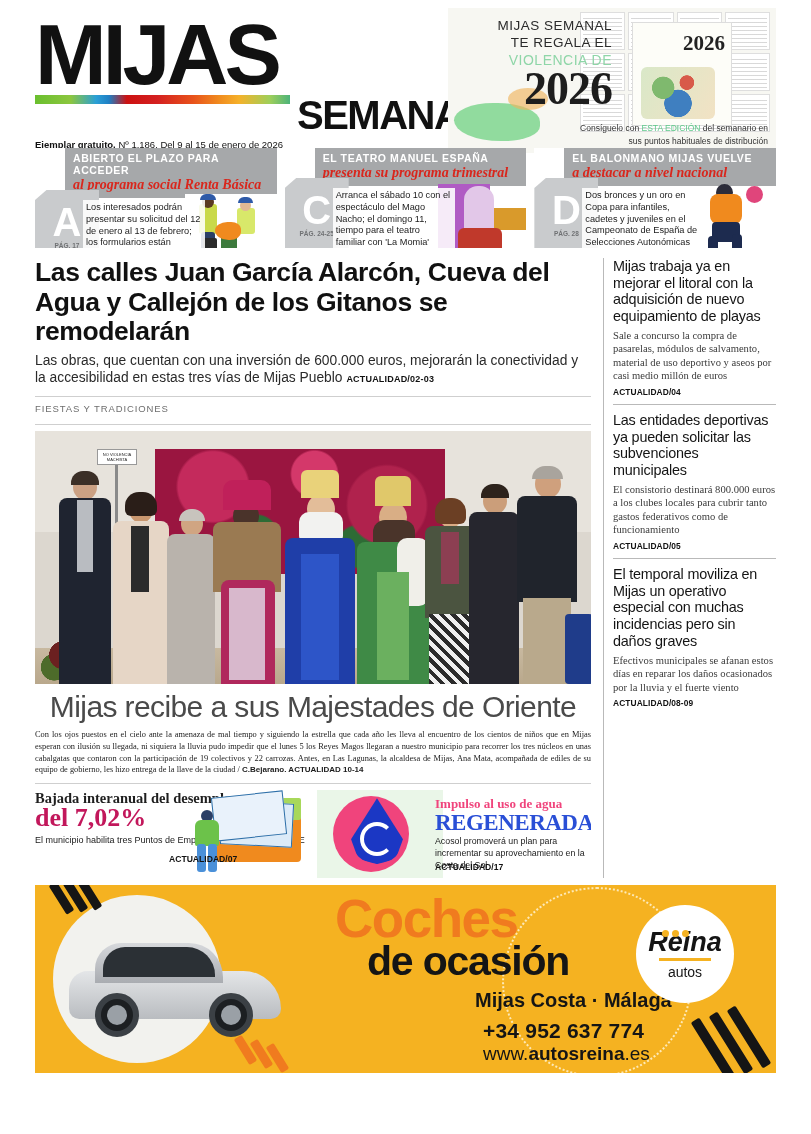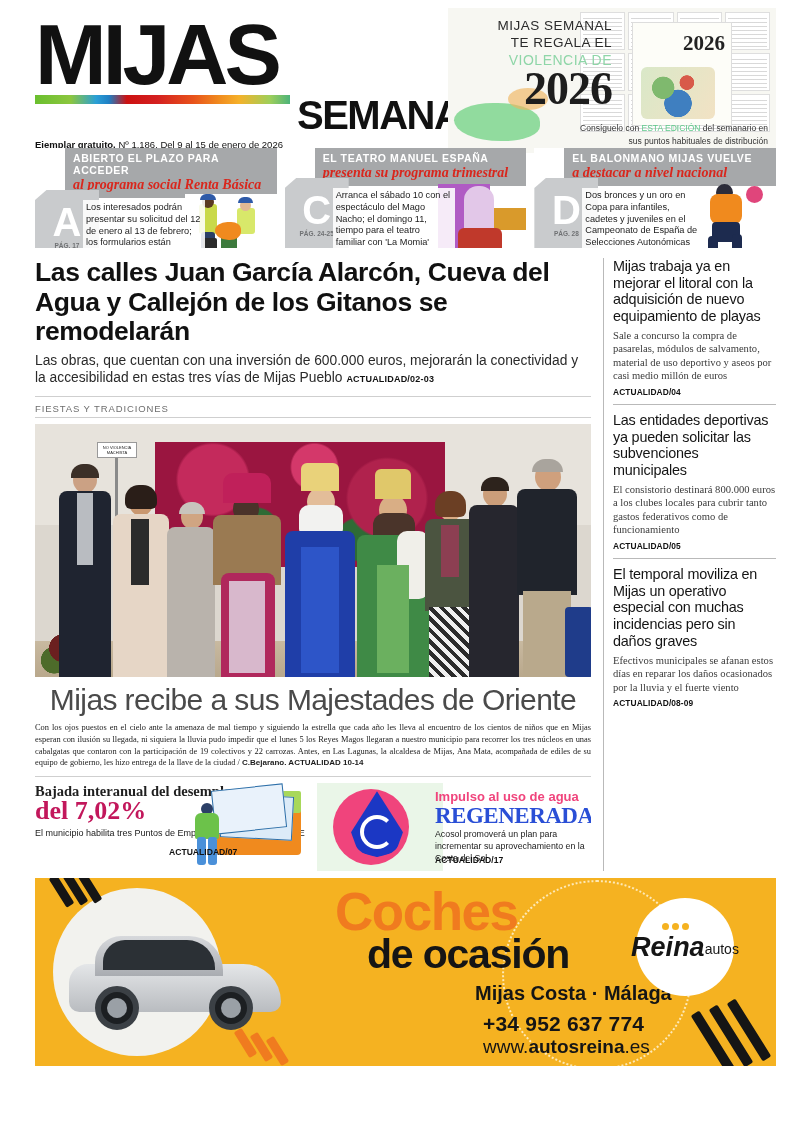--- a/index.html
+++ b/index.html
@@ -108,21 +108,21 @@
   
   .main { display: flex; gap: 12px; margin-top: 10px; }
   .left-col { width: 556px; }
   .right-col { width: 178px; border-left: 1px solid #b9b9b9; padding-left: 9px; }
 
   .kicker { font-size: 9.5px; letter-spacing: .9px; color: #6e6e6e; text-transform: uppercase; padding-bottom: 3px; border-bottom: 1px solid #cfcfcf; margin-bottom: 5px; }
   .lead-hl { font-weight: bold; font-size: 26.5px; line-height: 1.12; color: #111; letter-spacing: -.4px; }
   .lead-sub { font-size: 13.8px; line-height: 1.22; color: #2a2a2a; margin-top: 6px; }
   .sec-tag { font-weight: bold; font-size: 9px; letter-spacing: .2px; color: #111; }
 
-  .kicker2 { font-size: 9.5px; letter-spacing: .9px; color: #6e6e6e; text-transform: uppercase; padding: 6px 0 3px; border-top: 1px solid #cfcfcf; border-bottom: 1px solid #cfcfcf; margin-top: 9px; margin-bottom: 6px; }
+  .kicker2 { font-size: 9.5px; letter-spacing: .9px; color: #6e6e6e; text-transform: uppercase; padding: 6px 0 10px; border-top: 1px solid #cfcfcf; border-bottom: 1px solid #cfcfcf; margin-top: 9px; margin-bottom: 6px; }
 
   
   .photo { position: relative; width: 556px; height: 253px; overflow: hidden; background: #cfcac2; }
   .ph-wall { position: absolute; inset: 0; background: linear-gradient(to bottom, #e7e3dc 0 40%, #dcd7cf 40% 100%); }
   .ph-backdrop { position: absolute; left: 120px; top: 18px; width: 290px; height: 125px; background: #9a1540;
     background-image: radial-gradient(circle at 20% 30%, #c42a5c 0 14%, transparent 15%),
       radial-gradient(circle at 55% 20%, #d4386a 0 12%, transparent 13%),
       radial-gradient(circle at 80% 45%, #b0224d 0 16%, transparent 17%),
       radial-gradient(circle at 35% 70%, #2e6b35 0 10%, transparent 11%),
       radial-gradient(circle at 70% 78%, #2e6b35 0 9%, transparent 10%); }
@@ -161,42 +161,42 @@
   .pe-person-h { position: absolute; left: 26px; top: 18px; width: 12px; height: 12px; background: #2b3f66; border-radius: 50%; }
   .pe-person-b { position: absolute; left: 20px; top: 28px; width: 24px; height: 26px; background: #6cc24a; border-radius: 6px 6px 2px 2px; }
   .pe-person-l { position: absolute; left: 22px; top: 52px; width: 9px; height: 28px; background: #4a90d9; border-radius: 3px; }
   .pe-person-l2 { position: absolute; left: 33px; top: 52px; width: 9px; height: 28px; background: #4a90d9; border-radius: 3px; }
 
   .promo-agua { background: linear-gradient(to right, #eaf6e8 0 46%, #ffffff 46% 100%); }
   .pa-circle { position: absolute; left: 16px; top: 6px; width: 76px; height: 76px; background: #f0447c; border-radius: 50%; }
   .pa-drop { position: absolute; left: 34px; top: 8px; width: 52px; height: 66px; background: #1b37c4;
     border-radius: 50% 50% 50% 50% / 62% 62% 38% 38%; clip-path: polygon(50% 0, 100% 62%, 86% 92%, 50% 100%, 14% 92%, 0 62%); }
   .pa-ring { position: absolute; left: 43px; top: 32px; width: 34px; height: 34px; border: 4px solid #ffffff; border-radius: 50%; border-right-color: transparent; }
-  .pa-t1 { position: absolute; left: 118px; top: 6px; font-family: Liberation Sans, sans-serif; font-weight: bold; font-size: 13px; color: #f0447c; }
+  .pa-t1 { position: absolute; left: 118px; top: 6px; font-family: Liberation Serif, serif; font-weight: bold; font-size: 13px; color: #f0447c; }
   .pa-t2 { position: absolute; left: 118px; top: 20px; font-family: "Liberation Serif", serif; font-weight: bold; font-size: 23px; color: #2a4fd6; letter-spacing: -.5px; }
   .pa-sub { position: absolute; left: 118px; top: 46px; width: 152px; font-size: 8.8px; line-height: 1.32; color: #1b1b1b; }
   .pa-tag { position: absolute; left: 118px; bottom: 6px; font-weight: bold; font-size: 8.6px; color: #111; }
 
   
   .ad { position: relative; width: 741px; height: 188px; margin-top: 7px; background: #f5b221; overflow: hidden; }
   .ad-white-circle { position: absolute; left: 18px; top: 10px; width: 168px; height: 168px; background: #f2f2ee; border-radius: 50%; }
   .ad-car { position: absolute; left: 24px; top: 48px; width: 230px; height: 106px; }
   .car-body { position: absolute; left: 10px; top: 38px; width: 212px; height: 48px; background: linear-gradient(to bottom, #e4e6e8, #b9bcc0); border-radius: 22px 44px 12px 12px; }
   .car-cabin { position: absolute; left: 36px; top: 10px; width: 128px; height: 40px; background: linear-gradient(to bottom, #d7d9dc, #a9acb1); border-radius: 26px 34px 0 0; }
   .car-glass { position: absolute; left: 44px; top: 14px; width: 112px; height: 30px; background: #2b3035; border-radius: 22px 28px 0 0; }
   .car-wheel { position: absolute; bottom: 2px; width: 44px; height: 44px; background: #1c1f22; border-radius: 50%; border: 6px solid #3b4045; }
   .car-wheel i { position: absolute; inset: 6px; background: #9aa0a6; border-radius: 50%; }
   .ad-dashcircle { position: absolute; right: 84px; top: 2px; width: 190px; height: 190px; border: 2px dotted #fde9b8; border-radius: 50%; }
   .ad-coches { position: absolute; left: 300px; top: 10px; font-weight: bold; font-size: 53px; color: #f07b1f; letter-spacing: -1.5px; line-height: .92; }
   .ad-ocasion { position: absolute; left: 332px; top: 57px; font-weight: bold; font-size: 41px; color: #151515; letter-spacing: -1.2px; line-height: .95; }
   .ad-city { position: absolute; left: 440px; top: 104px; font-weight: bold; font-size: 20px; color: #151515; }
   .ad-phone { position: absolute; left: 448px; top: 134px; font-weight: bold; font-size: 21px; color: #151515; letter-spacing: .2px; }
   .ad-web { position: absolute; left: 448px; top: 158px; font-size: 19px; color: #151515; }
   .ad-web b { font-weight: bold; }
-  .ad-logo { position: absolute; right: 42px; top: 20px; width: 98px; height: 98px; background: #ffffff; border-radius: 50%; display:flex; flex-direction: row; align-items:center; justify-content:center; }
+  .ad-logo { position: absolute; right: 42px; top: 20px; width: 98px; height: 98px; background: #ffffff; border-radius: 50%; display:flex; flex-direction: column; align-items:center; justify-content:center; }
   .ad-logo .r { font-style: italic; font-weight: bold; font-size: 27px; color: #151515; line-height: 1; }
   .ad-logo .u { width: 52px; height: 3px; background: #f5b221; margin-top: 2px; }
   .ad-logo .a { font-size: 14px; color: #151515; margin-top: 3px; }
   .ad-logo .dots { position:absolute; top: 18px; left: 26px; }
   .ad-logo .dots i { display:inline-block; width:7px; height:7px; border-radius:50%; background:#f5b221; margin-right:3px; }
   .ad-stripe { position: absolute; background: #151515; border-radius: 2px; transform: rotate(-32deg); }
   .ad-stripe-l { position: absolute; background: #fdd98a; border-radius: 2px; transform: rotate(-32deg); }
   .ad-stripe-o { position: absolute; background: #f07b1f; border-radius: 2px; transform: rotate(-32deg); }
 </style>
 </head>

